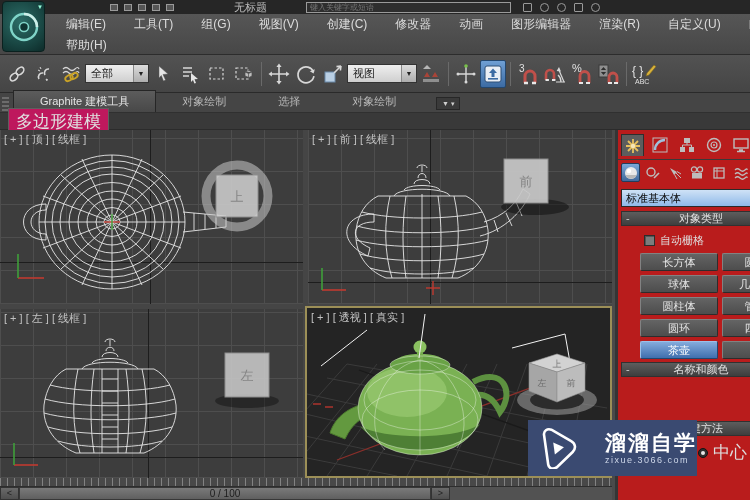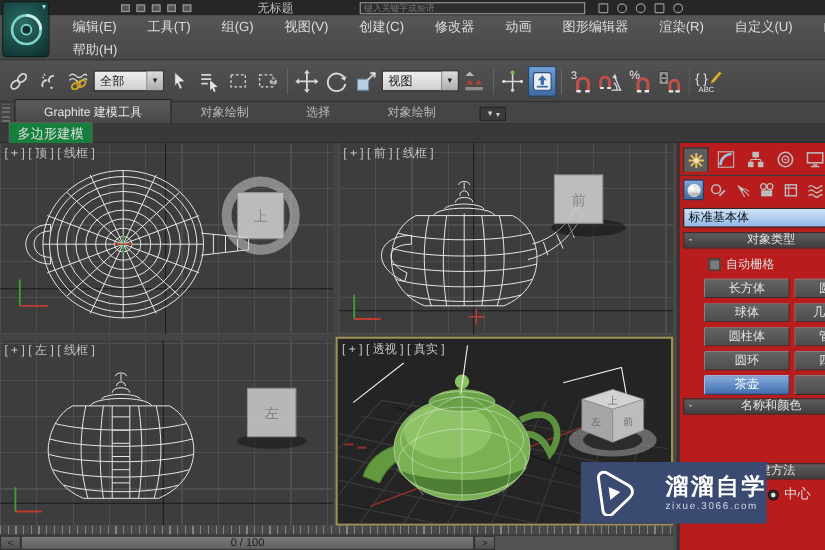--- a/index.html
+++ b/index.html
@@ -4,21 +4,21 @@
 <style>
   * { margin:0; padding:0; box-sizing:border-box; }
   html,body { width:750px; height:500px; overflow:hidden; }
   body { position:relative; background:#4a4a4a; font-family:"Liberation Sans", sans-serif; color:#ddd; }
 
   
   #titlebar { position:absolute; left:0; top:0; width:750px; height:14px; background:#262626; display:flex; align-items:center; }
   .qat { display:flex; gap:6px; margin-left:110px; }
   .qat span { width:8px; height:7px; border:1px solid #9a9a9a; background:#555; display:inline-block; }
   .doc-title { font-size:11px; color:#bdbdbd; margin-left:60px; }
-  .search-box { margin-left:60px; width:205px; height:11px; background:#2e2e2e; border:1px solid #9a9a9a; display:flex; align-items:center; }
+  .search-box { margin-left:39px; width:205px; height:11px; background:#2e2e2e; border:1px solid #9a9a9a; display:flex; align-items:center; }
   .search-box input { width:100%; background:transparent; border:none; outline:none; color:#8f8f8f; font-size:8px; padding:0 3px; font-family:"Liberation Sans", sans-serif; }
   .tb-icons { display:flex; gap:8px; margin-left:12px; }
   .tb-icons span { width:9px; height:9px; border-radius:50%; border:1px solid #9a9a9a; display:inline-block; }
   .tb-icons .sq { border-radius:1px; }
 
   
   #logo { position:absolute; left:2px; top:1px; width:43px; height:51px; background:radial-gradient(circle at 42% 40%, #2c6d67, #16403d 70%, #0d2b29); border:1px solid #0a211f; border-radius:4px; z-index:6; }
   #logo svg { position:absolute; left:4px; top:6px; }
   #logo .caret { position:absolute; right:1px; top:2px; font-size:6px; color:#9fd; }
 
@@ -36,21 +36,21 @@
   .tcombo .arrow { width:15px; height:100%; background:linear-gradient(#dcdcdc,#aeaeae); border-left:1px solid #888; color:#222; font-size:7px; display:flex; align-items:center; justify-content:center; margin-left:auto; }
   .tcombo.w64 { width:64px; } .tcombo.w70 { width:70px; }
 
   
   #ribbon { position:absolute; left:0; top:93px; width:750px; height:20px; background:#454545; display:flex; align-items:flex-end; border-bottom:1px solid #303030; }
   .grip { width:7px; height:16px; margin:0 4px 1px 2px; background:repeating-linear-gradient(0deg,#6c6c6c 0 2px,transparent 2px 4px); }
   .rtab { font-size:11px; color:#b9b9b9; padding:3px 26px; }
   .rtab.active { background:linear-gradient(#5c5c5c,#484848); border:1px solid #262626; border-bottom:none; color:#e4e4e4; }
   .ribbon-min { margin-left:14px; margin-bottom:2px; width:24px; height:13px; background:#3a3a3a; border:1px solid #272727; color:#cfcfcf; font-size:7px; display:flex; align-items:center; justify-content:center; gap:2px; }
   #subribbon { position:absolute; left:0; top:113px; width:750px; height:17px; background:#393939; border-bottom:1px solid #2b2b2b; display:flex; align-items:center; }
-  .subtab { margin-left:8px; font-size:12px; color:#e0e0e0; background:#15803d; border:1px solid #5f5f5f; border-bottom-color:#2a2a2a; padding:1px 7px; }
+  .subtab { margin-left:8px; font-size:17px; color:#e0e0e0; background:#be185d; border:1px solid #5f5f5f; border-bottom-color:#2a2a2a; padding:1px 7px; }
 
   
   #viewports { position:absolute; left:0; top:130px; width:612px; height:348px; background:#454545; }
   .vp { position:absolute; overflow:hidden; background-color:#3d3d3d;
         background-image:repeating-linear-gradient(90deg,#4e4e4e 0 1px,transparent 1px 33px),
                          repeating-linear-gradient(0deg,#4e4e4e 0 1px,transparent 1px 33px); }
   .vp-top   { left:0;   top:0;   width:303px; height:174px; }
   .vp-front { left:308px; top:0; width:304px; height:174px; }
   .vp-left  { left:0;   top:179px; width:303px; height:169px; }
   .vp-persp { left:305px; top:176px; width:307px; height:172px; background:#242424; border:2px solid #9c8f57; }
@@ -69,21 +69,21 @@
   .stab.active { background:linear-gradient(#7aa7d8,#41699c); border:1px solid #243c5c; border-radius:2px; }
   .combo { margin:3px 2px 4px 3px; width:160px; height:18px; background:linear-gradient(#cfe2f6,#8fb9e9); border:1px solid #2a2a2a; color:#0c0c0c; font-size:11px; line-height:16px; padding-left:4px; }
   .rollout { position:relative; margin:3px 2px 0 3px; width:160px; height:15px; background:linear-gradient(#5d5d5d,#3e3e3e); border:1px solid #313131; color:#e2e2e2; font-size:11px; text-align:center; line-height:13px; }
   .rollout .toggle { position:absolute; left:4px; top:0; color:#cfcfcf; }
   .autogrid-row { display:flex; align-items:center; gap:5px; margin:7px 0 5px 26px; font-size:11px; color:#dedede; }
   .checkbox { width:11px; height:11px; background:#7c7c7c; border:1px solid #2c2c2c; box-shadow:inset 1px 1px 0 #555; }
   .obj-grid { display:grid; grid-template-columns:78px 78px; gap:4px 4px; padding-left:22px; }
   .obj-btn { height:18px; background:linear-gradient(#646464,#4d4d4d); border:1px solid; border-color:#828282 #2d2d2d #2d2d2d #828282; border-radius:2px; color:#e4e4e4; font-size:11px; text-align:center; line-height:16px; white-space:nowrap; overflow:hidden; }
   .obj-btn.active { background:linear-gradient(#84abdc,#3f6fae); border-color:#9cc0e8 #20476f #20476f #9cc0e8; color:#fff; }
   .spacer40 { height:41px; }
-  .radio-row { display:flex; align-items:center; gap:5px; margin:5px 0 0 80px; font-size:12px; color:#dedede; }
+  .radio-row { display:flex; align-items:center; gap:5px; margin:5px 0 0 80px; font-size:17px; color:#dedede; }
   .radio { width:10px; height:10px; border-radius:50%; background:#2f2f2f; border:1px solid #141414; position:relative; }
   .radio::after { content:""; position:absolute; left:2px; top:2px; width:4px; height:4px; border-radius:50%; background:#e8e8e8; }
   .rollout.bottom { position:absolute; bottom:-3px; left:3px; margin:0; }
 
   
   #bottombar { position:absolute; left:0; top:478px; width:612px; height:22px; }
   .ruler { height:9px; background:#484848; border-bottom:1px solid #2d2d2d;
            background-image:repeating-linear-gradient(90deg,#828282 0 1px,transparent 1px 7px); }
   .slider-row { height:13px; background:#525252; display:flex; }
   .tl-btn { width:19px; height:13px; background:linear-gradient(#6a6a6a,#4f4f4f); border:1px solid #333; color:#222; font-size:9px; text-align:center; line-height:11px; flex:0 0 auto; }

